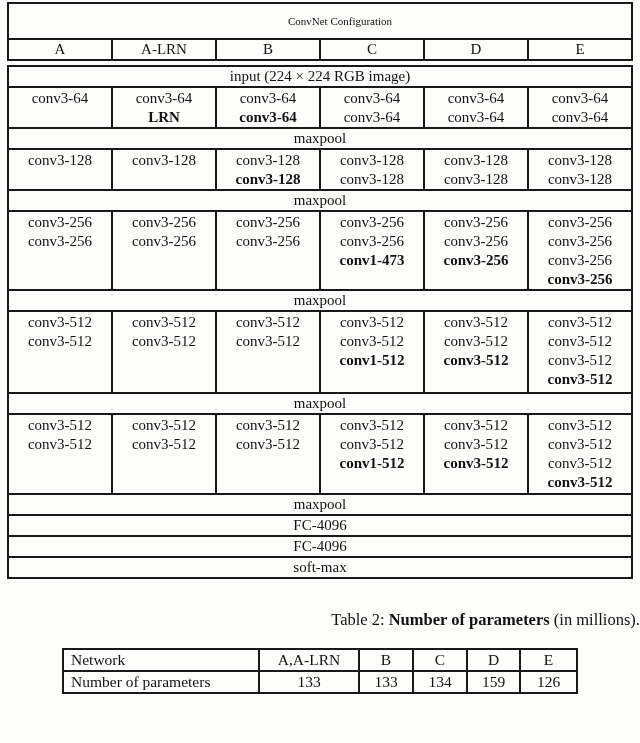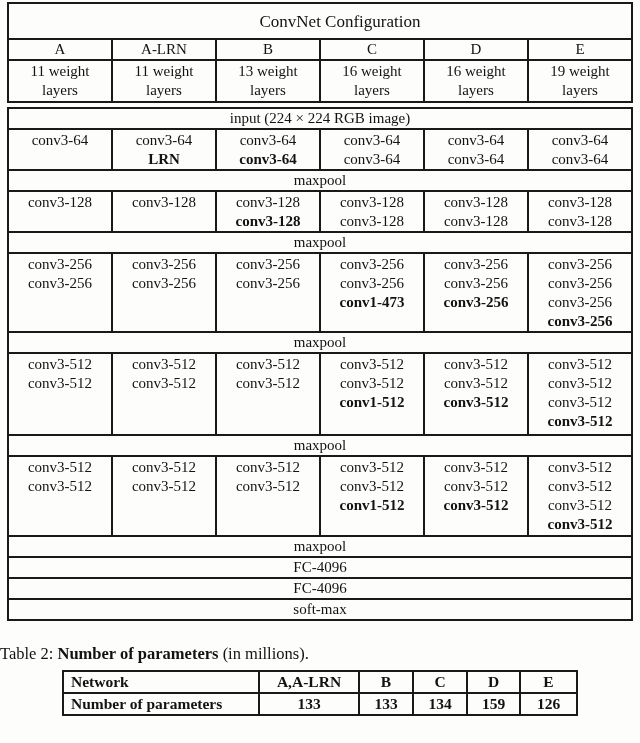--- a/index.html
+++ b/index.html
@@ -16,49 +16,49 @@
 
   
   .cfg { width: 624px; }
   .cfg td {
     border: 2px solid #191919;
     text-align: center;
     font-size: 15px;
     line-height: 19px;
     vertical-align: middle;
   }
-  .cfg td.title-cell  { height: 36px; font-size: 17px; padding-left: 40px; }
+  .cfg td.title-cell  { height: 36px; font-size: 11px; padding-left: 40px; }
   .cfg td.name-cell   { height: 19px; }
   .cfg td.depth-cell  { height: 42px; vertical-align: middle; }
   .depth-inner { max-width: 82px; margin: 0 auto; line-height: 19px; }
 
   .gap { height: 4px; }
 
   .body-tbl { width: 624px; }
   .body-tbl td {
     border: 2px solid #191919;
     text-align: center;
     font-size: 15px;
     line-height: 19px;
   }
   .band { height: 20px; margin-left: 28px; }
   .fcband { height: 19px; }
   .block-cell { vertical-align: top; padding-top: 1px; }
   .bold { font-weight: bold; }
 
   
   .caption {
-    margin-top: 22px;
-    text-align: left;
+    margin-top: 30px;
+    text-align: right;
     font-size: 16.5px;
     line-height: 21px;
   }
   .caption .emph { font-weight: bold; }
 
-  .params { margin-top: 6px; width: 514px; font-weight: bold; }
+  .params { margin-top: 18px; width: 514px; }
   .params td {
     border: 2px solid #191919;
     font-size: 15.5px;
     height: 22px;
     text-align: center;
     vertical-align: middle;
   }
   .params td.left { text-align: left; padding-left: 7px; }
 </style>
 </head>
@@ -79,40 +79,20 @@
       <tr>
         <td colspan="6" class="title-cell">ConvNet Configuration</td>
       </tr>
       <tr>
           <td class="name-cell">A</td>
           <td class="name-cell">A-LRN</td>
           <td class="name-cell">B</td>
           <td class="name-cell">C</td>
           <td class="name-cell">D</td>
           <td class="name-cell">E</td>
-        </tr>
-      <tr>
-          <td class="depth-cell">
-            <div class="depth-inner">11 weight layers</div>
-          </td>
-          <td class="depth-cell">
-            <div class="depth-inner">11 weight layers</div>
-          </td>
-          <td class="depth-cell">
-            <div class="depth-inner">13 weight layers</div>
-          </td>
-          <td class="depth-cell">
-            <div class="depth-inner">16 weight layers</div>
-          </td>
-          <td class="depth-cell">
-            <div class="depth-inner">16 weight layers</div>
-          </td>
-          <td class="depth-cell">
-            <div class="depth-inner">19 weight layers</div>
-          </td>
         </tr>
     </tbody>
   </table>
 
   <div class="gap"></div>
 
   <table class="body-tbl">
     <colgroup>
       <col style="width:104px">
         <col style="width:104px">

